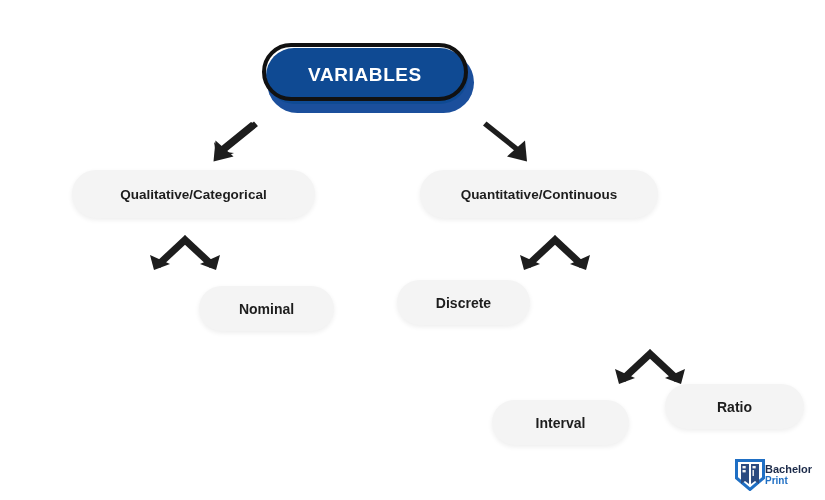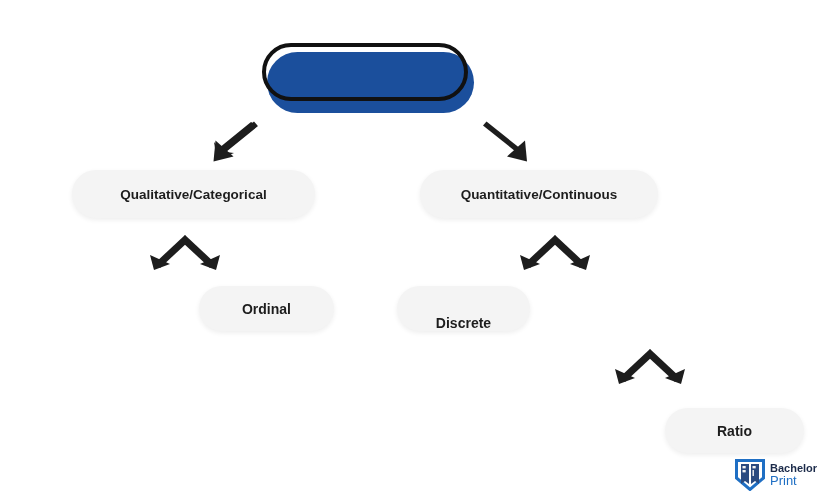--- a/index.html
+++ b/index.html
@@ -91,24 +91,24 @@
   .pill.lvl3 { height: 45px; }
   .pill.lvl3 .pill-label { font-size: 14px; }
   .pill.lvl4 { height: 45px; }
   .pill.lvl4 .pill-label { font-size: 14px; }
 
   
   #pill-qual      { left: 72px;  top: 170px; width: 243px; }
   #pill-quant     { left: 420px; top: 170px; width: 238px; }
   #pill-nominal   { left: 25px;  top: 286px; width: 135px; }
   #pill-ordinal   { left: 199px; top: 286px; width: 135px; }
-  #pill-discrete  { left: 397px; top: 286px; width: 133px; align-items: flex-end; }
+  #pill-discrete  { left: 397px; top: 280px; width: 133px; }
   #pill-continuous{ left: 571px; top: 286px; width: 133px; }
   #pill-interval  { left: 492px; top: 400px; width: 137px; }
-  #pill-ratio     { left: 665px; top: 408px; width: 139px; justify-content: center; }
+  #pill-ratio     { left: 665px; top: 384px; width: 139px; justify-content: center; }
 
   
   .arrow {
     position: absolute;
   }
 
   
   #logo {
     position: absolute;
     left: 735px;
@@ -117,43 +117,45 @@
     height: 34px;
     display: flex;
     align-items: center;
   }
   #logo-mark {
     width: 30px;
     height: 32px;
     flex: none;
   }
   #logo-text {
-    margin-left: 5px;
     line-height: 1.02;
   }
   .logo-line1 {
     font-size: 11px;
     font-weight: bold;
     color: #1c2b4a;
     display: block;
   }
   .logo-line2 {
-    font-size: 13px;
-    font-weight: normal;
+    font-size: 10px;
+    font-weight: bold;
     color: #1f6fc4;
     display: block;
   }
 </style>
 </head>
 <body>
 
 <div id="canvas">
 
   <div class="root-wrap">
     <div class="root-shadow"></div>
+    <div class="root-fill">
+      <span class="root-label">VARIABLES</span>
+    </div>
     <div class="root-outline"></div>
   </div>
 
   <svg class="arrow" style="left:200px; top:120px;" width="64" height="52" viewBox="0 0 64 52">
     <path d="M58 6 L26 32 L34 33 L17 40 L14 22 L19 28 L51 2 Z" fill="#1d1d1d"></path>
     <path d="M57.5 5.5 L25 31.5 L21.5 27.5 L54 1.5 Z" fill="#1d1d1d"></path>
     <path d="M13.5 41.5 L15.5 20.5 L33.5 36.5 Z" fill="#1d1d1d"></path>
   </svg>
 
   <svg class="arrow" style="left:477px; top:120px;" width="64" height="52" viewBox="0 0 64 52">
@@ -178,35 +180,38 @@
 
   <svg class="arrow" style="left:518px; top:233px;" width="74" height="42" viewBox="0 0 74 42">
     <path d="M37 2 L67 30 L62 35 L34 9 Z" fill="#1d1d1d"></path>
     <path d="M37 2 L7 30 L12 35 L40 9 Z" fill="#1d1d1d"></path>
     <path d="M2 22 L22 31 L6 37 Z" fill="#1d1d1d"></path>
     <path d="M72 22 L52 31 L68 37 Z" fill="#1d1d1d"></path>
   </svg>
 
 
   <div class="pill lvl3" id="pill-ordinal">
-    <span class="pill-label">Ordinal</span>
+    <span class="pill-label">Nominal</span>
   </div>
 
   <div class="pill lvl3" id="pill-discrete">
     <span class="pill-label">Discrete</span>
   </div>
 
 
   <svg class="arrow" style="left:613px; top:347px;" width="74" height="42" viewBox="0 0 74 42">
     <path d="M37 2 L67 30 L62 35 L34 9 Z" fill="#1d1d1d"></path>
     <path d="M37 2 L7 30 L12 35 L40 9 Z" fill="#1d1d1d"></path>
     <path d="M2 22 L22 31 L6 37 Z" fill="#1d1d1d"></path>
     <path d="M72 22 L52 31 L68 37 Z" fill="#1d1d1d"></path>
   </svg>
 
+  <div class="pill lvl4" id="pill-interval">
+    <span class="pill-label">Interval</span>
+  </div>
 
   <div class="pill lvl4" id="pill-ratio">
     <span class="pill-label">Ratio</span>
   </div>
 
   <div id="logo">
     <svg id="logo-mark" viewBox="0 0 30 32">
       <path d="M1.5 1.5 H28.5 V19 L15 30.5 L1.5 19 Z" fill="none" stroke="#1f6fc4" stroke-width="3"></path>
       <path d="M6 5 H14 V25 L10 22 L6 25 Z" fill="#2a4a80"></path>
       <path d="M16 5 H24 V25 L20 22 L16 25 Z" fill="#2a4a80"></path>

